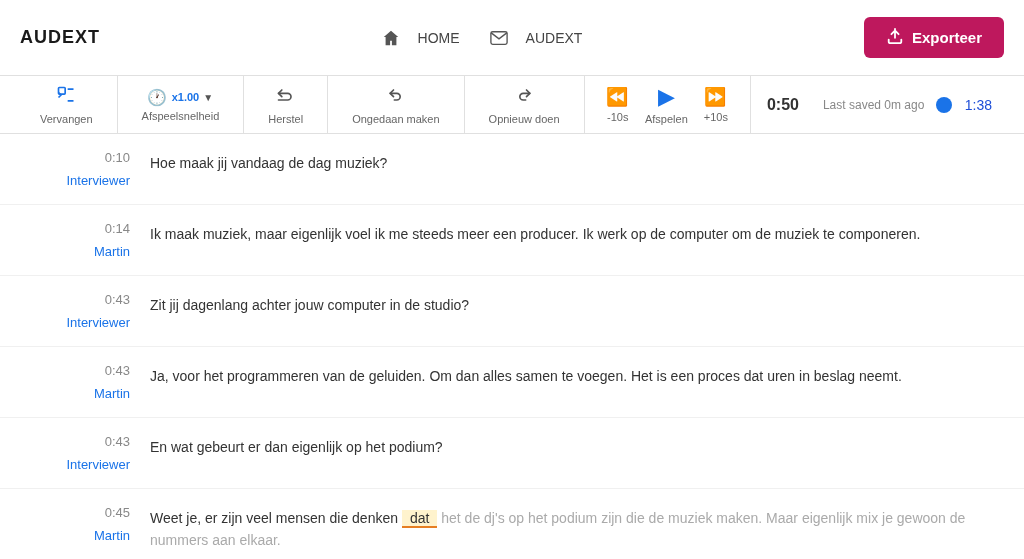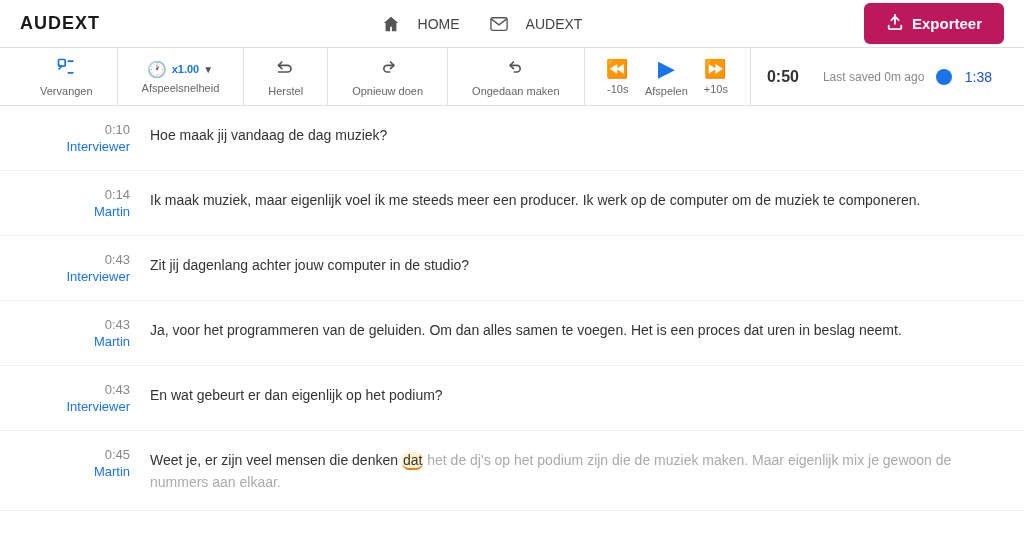--- a/index.html
+++ b/index.html
@@ -1,21 +1,21 @@
 <!DOCTYPE html>
 <html><head>
   <meta charset="utf-8">
   <style>
     * { margin: 0; padding: 0; box-sizing: border-box; }
     body { font-family: -apple-system, BlinkMacSystemFont, 'Segoe UI', Arial, sans-serif; background: #fff; color: #333; font-size: 14px; }
 
     
     .top-nav {
       display: flex; align-items: center; justify-content: space-between;
-      padding: 0 20px; height: 48px; border-bottom: 1px solid #e0e0e0;
+      padding: 0 20px; height: 76px; border-bottom: 1px solid #e0e0e0;
       background: #fff;
     }
     .logo {
       font-weight: 700; font-size: 18px; color: #1a1a1a; letter-spacing: 1px;
     }
     .nav-links { display: flex; align-items: center; gap: 30px; }
     .nav-link {
       display: flex; align-items: center; gap: 18px;
       color: #444; text-decoration: none; font-size: 14px; font-weight: 500; cursor: pointer;
     }
@@ -83,26 +83,26 @@
       padding: 0 0 40px 0;
       max-height: calc(559px - 60px - 58px);
       overflow-y: auto;
     }
     .transcript-entry {
       display: flex; padding: 16px 30px 16px 30px; border-bottom: 1px solid #f0f0f0;
       gap: 0;
     }
     .entry-left {
       min-width: 120px; text-align: right; padding-right: 20px;
-      display: flex; flex-direction: column; align-items: flex-end; gap: 2px;
+      display: flex; flex-direction: column; align-items: flex-end; gap: 8px;
     }
     .entry-time { font-size: 13px; color: #888; }
     .entry-speaker { font-size: 13px; color: #1a73e8; font-weight: 500; }
     .entry-text { flex: 1; font-size: 14px; line-height: 1.6; color: #333; padding-top: 2px; }
-    .highlight-word { background: #fff3cd; border-bottom: 2px solid #e67e22; padding: 0 1px; border-radius: 7px; }
+    .highlight-word { background: #fff3cd; border-bottom: 2px solid #e67e22; padding: 0 8px; }
     .faded-text { color: #aaa; }
   </style>
 </head>
 <body>
 
 <nav class="top-nav">
   <div class="logo">AUDEXT</div>
   <div class="nav-links">
     <a class="nav-link">
       <span class="home-icon">
@@ -166,37 +166,37 @@
         </svg>
       </span>
       <span class="label">Herstel</span>
     </div>
   </div>
 
   <div class="toolbar-group">
     <div class="toolbar-item">
       <span class="icon">
         <svg width="20" height="20" viewBox="0 0 24 24" fill="none" stroke="#555" stroke-width="2">
+          <path d="M9 14l-4-4 4-4" stroke-linecap="round" stroke-linejoin="round"></path>
+          <path d="M5 10h8a4 4 0 010 8h-3" stroke-linecap="round"></path>
+        </svg>
+      </span>
+      <span class="label">Ongedaan maken</span>
+    </div>
+  </div>
+
+  <div class="toolbar-group">
+    <div class="toolbar-item">
+      <span class="icon">
+        <svg width="20" height="20" viewBox="0 0 24 24" fill="none" stroke="#555" stroke-width="2">
           <path d="M15 14l4-4-4-4" stroke-linecap="round" stroke-linejoin="round"></path>
           <path d="M19 10h-8a4 4 0 000 8h3" stroke-linecap="round"></path>
         </svg>
       </span>
       <span class="label">Opnieuw doen</span>
-    </div>
-  </div>
-
-  <div class="toolbar-group">
-    <div class="toolbar-item">
-      <span class="icon">
-        <svg width="20" height="20" viewBox="0 0 24 24" fill="none" stroke="#555" stroke-width="2">
-          <path d="M9 14l-4-4 4-4" stroke-linecap="round" stroke-linejoin="round"></path>
-          <path d="M5 10h8a4 4 0 010 8h-3" stroke-linecap="round"></path>
-        </svg>
-      </span>
-      <span class="label">Ongedaan maken</span>
     </div>
   </div>
 
   <div class="playback-group">
     <div class="play-ctrl">
       <span class="icon">⏪</span>
       <span class="label">-10s</span>
     </div>
     <div class="play-ctrl play-btn">
       <span class="icon" style="color:#1a73e8;">▶</span>

